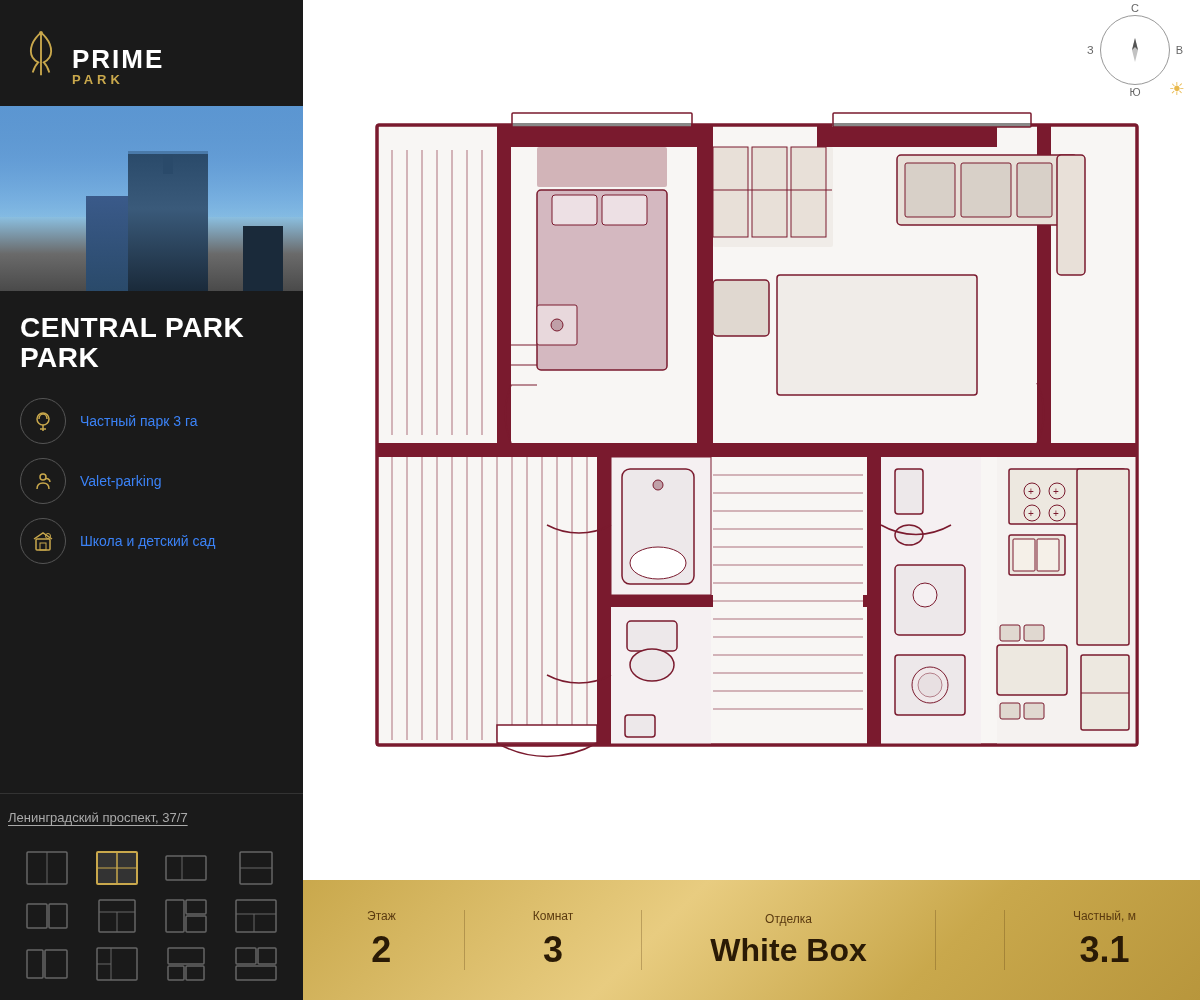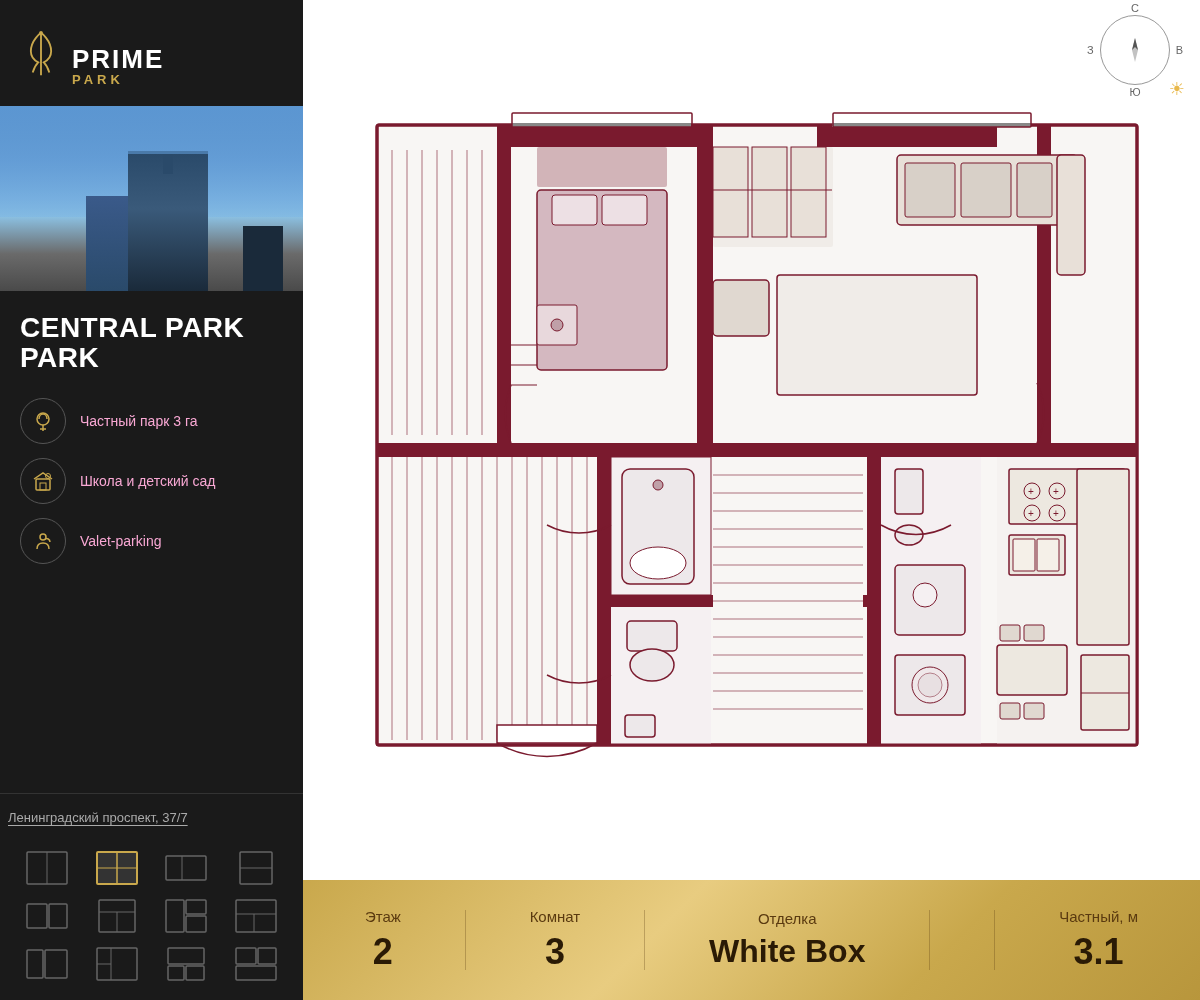--- a/index.html
+++ b/index.html
@@ -152,21 +152,21 @@
       border: 1.5px solid #555;
       display: flex;
       align-items: center;
       justify-content: center;
       color: #c9a84c;
       font-size: 18px;
     }
 
     .feature-label {
       font-size: 14px;
-      color: #f9a8d4;
+      color: #3b82f6;
     }
 
     .address-area {
       margin-top: auto;
       padding: 14px 20px 10px 8px;
       border-top: 1px solid #333;
     }
 
     .address-text {
       font-size: 13px;
@@ -258,21 +258,21 @@
     }
 
     .info-column {
       display: flex;
       flex-direction: column;
       align-items: center;
       gap: 6px;
     }
 
     .info-label {
-      font-size: 15px;
+      font-size: 12px;
       color: #5a3a10;
       font-weight: 400;
     }
 
     .info-value {
       font-size: 36px;
       font-weight: 700;
       color: #2a1a05;
     }
 
@@ -329,38 +329,38 @@
           <line x1="12" y1="16" x2="12" y2="22" stroke="#c9a84c" stroke-width="1.5"></line>
           <line x1="9" y1="20" x2="15" y2="20" stroke="#c9a84c" stroke-width="1.5"></line>
         </svg>
       </div>
       <span class="feature-label">Частный парк 3 га</span>
     </div>
 
     <div class="feature-item">
       <div class="feature-icon-circle">
         <svg width="24" height="24" viewBox="0 0 24 24" fill="none">
+          <circle cx="12" cy="8" r="3" stroke="#c9a84c" stroke-width="1.5" fill="none"></circle>
+          <path d="M6 20 C6 16, 8 14, 12 14 C16 14, 18 16, 18 20" stroke="#c9a84c" stroke-width="1.5" fill="none"></path>
+          <path d="M14 10 C16 9, 19 10, 19 13" stroke="#c9a84c" stroke-width="1.5" fill="none"></path>
+        </svg>
+      </div>
+      <span class="feature-label">Valet-parking</span>
+    </div>
+
+    <div class="feature-item">
+      <div class="feature-icon-circle">
+        <svg width="24" height="24" viewBox="0 0 24 24" fill="none">
           <rect x="5" y="10" width="14" height="11" rx="1" stroke="#c9a84c" stroke-width="1.5" fill="none"></rect>
           <path d="M3 10 L12 4 L21 10" stroke="#c9a84c" stroke-width="1.5" fill="none"></path>
           <rect x="9" y="14" width="6" height="7" stroke="#c9a84c" stroke-width="1" fill="none"></rect>
           <circle cx="17" cy="7" r="2.5" stroke="#c9a84c" stroke-width="1" fill="none"></circle>
         </svg>
       </div>
       <span class="feature-label">Школа и детский сад</span>
-    </div>
-
-    <div class="feature-item">
-      <div class="feature-icon-circle">
-        <svg width="24" height="24" viewBox="0 0 24 24" fill="none">
-          <circle cx="12" cy="8" r="3" stroke="#c9a84c" stroke-width="1.5" fill="none"></circle>
-          <path d="M6 20 C6 16, 8 14, 12 14 C16 14, 18 16, 18 20" stroke="#c9a84c" stroke-width="1.5" fill="none"></path>
-          <path d="M14 10 C16 9, 19 10, 19 13" stroke="#c9a84c" stroke-width="1.5" fill="none"></path>
-        </svg>
-      </div>
-      <span class="feature-label">Valet-parking</span>
     </div>
   </div>
 
   <div class="address-area">
     <span class="address-text">Ленинградский проспект, 37/7</span>
   </div>
 
   <div class="floor-plans-grid">
 
     <div class="floor-plan-thumb">

